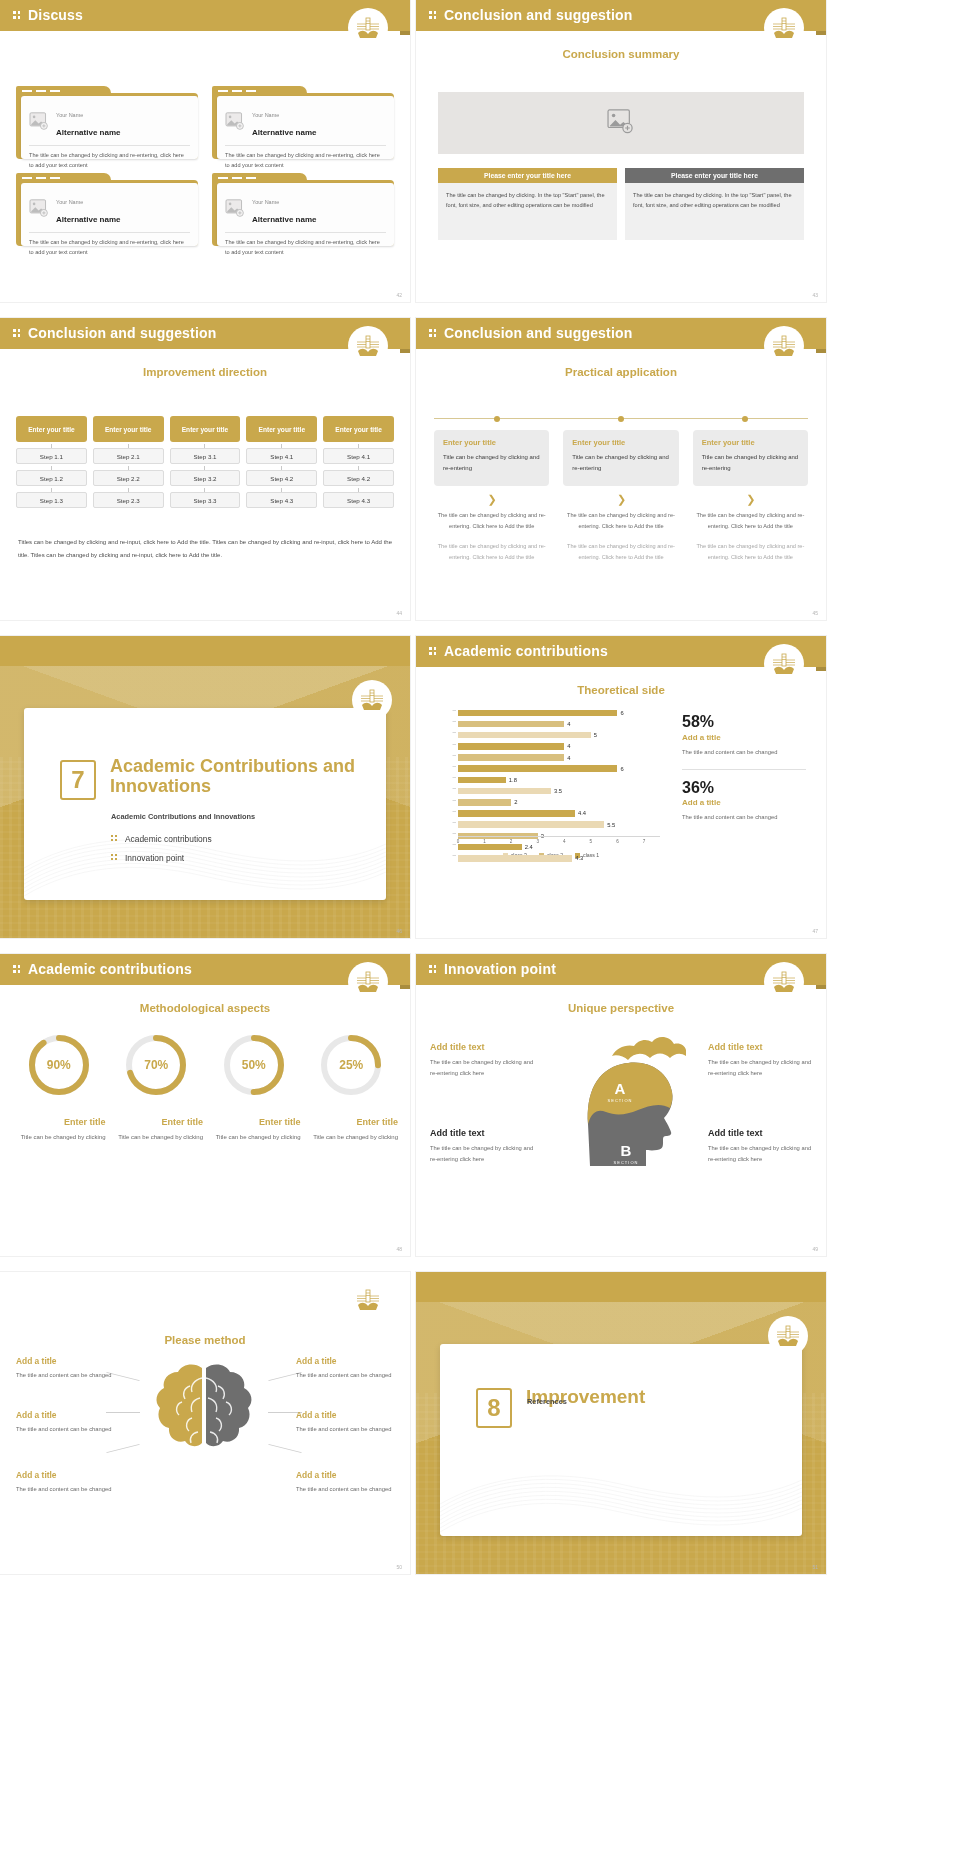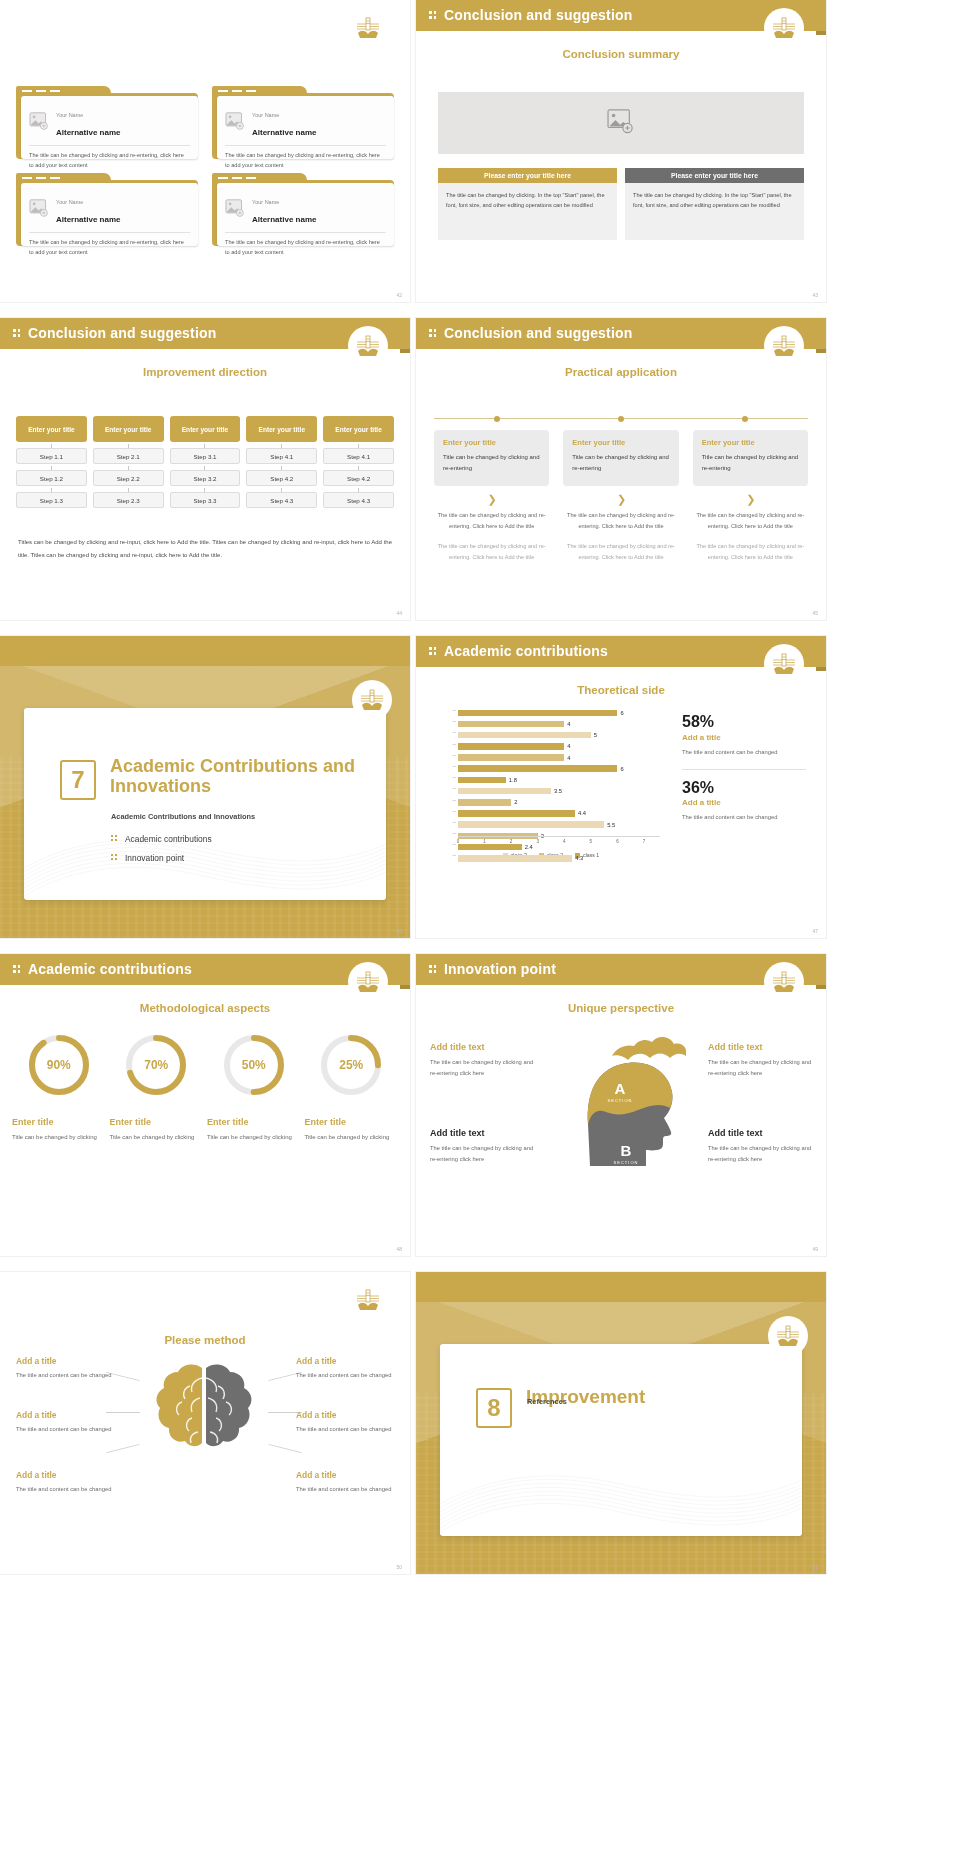--- a/index.html
+++ b/index.html
@@ -205,21 +205,21 @@
   .legend div { display: flex; align-items: center; gap: 3px; font-size: 5.2px; color: #5a5a5a; }
   .legend i { width: 5px; height: 5px; display: block; }
   .stats { position: absolute; left: 266px; top: 78px; width: 124px; }
   .stat-num { font-size: 16px; font-weight: bold; color: #1e1e1e; line-height: 1.05; }
   .stat-title { font-size: 8px; font-weight: bold; color: #c9a84c; margin: 2px 0 5px; }
   .stat-text { font-size: 5.8px; color: #6a6a6a; line-height: 1.85; }
   .stat-div { height: 1px; background: #e0e0e0; margin: 11px 0 10px; }
   
   .donuts { position: absolute; left: 12px; top: 78px; width: 386px;
     display: grid; grid-template-columns: repeat(4,1fr); gap: 4px; }
-  .donut-col { text-align: left; }
+  .donut-col { text-align: right; }
   .donut { width: 66px; height: 66px; margin: 0 auto; position: relative; }
   .donut .pct {
     position: absolute; inset: 0; display: flex; align-items: center; justify-content: center;
     font-size: 12px; font-weight: bold; color: #c9a84c;
   }
   .donut-title { font-size: 9px; font-weight: bold; color: #c9a84c; margin-top: 19px; }
   .donut-text { font-size: 6px; color: #6a6a6a; line-height: 1.85; margin-top: 5px; }
   
   .up-grid { position: absolute; left: 14px; top: 78px; width: 382px; height: 180px; }
   .up-item { position: absolute; width: 104px; }
@@ -234,20 +234,29 @@
   .br-text { font-size: 5.8px; color: #6a6a6a; line-height: 1.85; }
   .brain-svg { position: absolute; left: 140px; top: 86px; width: 128px; height: 108px; }
   .br-arrow { position: absolute; height: 1px; background: #cfcfcf; }
 </style>
 </head>
 <body>
 
 <div class="grid">
 
   <div class="slide">
+    <div class="hdr">
+      <div class="hdr-dots">
+          <i></i>
+          <i></i>
+          <i></i>
+          <i></i>
+        </div>
+      <div class="hdr-title">Discuss</div>
+    </div>
     <div class="logo">
       <svg viewBox="0 0 60 60">
           <circle cx="30" cy="30" r="29" fill="#fff"></circle>
           <g stroke="#c9a84c" stroke-width="1.4" fill="none">
             <path d="M8 22h44M8 27h44M8 32h44"></path>
           </g>
           <rect x="26" y="10" width="8" height="24" fill="#fff" stroke="#c9a84c" stroke-width="1.6"></rect>
           <path d="M26 16h8M26 21h8" stroke="#c9a84c" stroke-width="1.4"></path>
           <path d="M10 40c6-6 14-6 20 2 6-8 14-8 20-2l-4 10H14z" fill="#c9a84c"></path>
         </svg>

